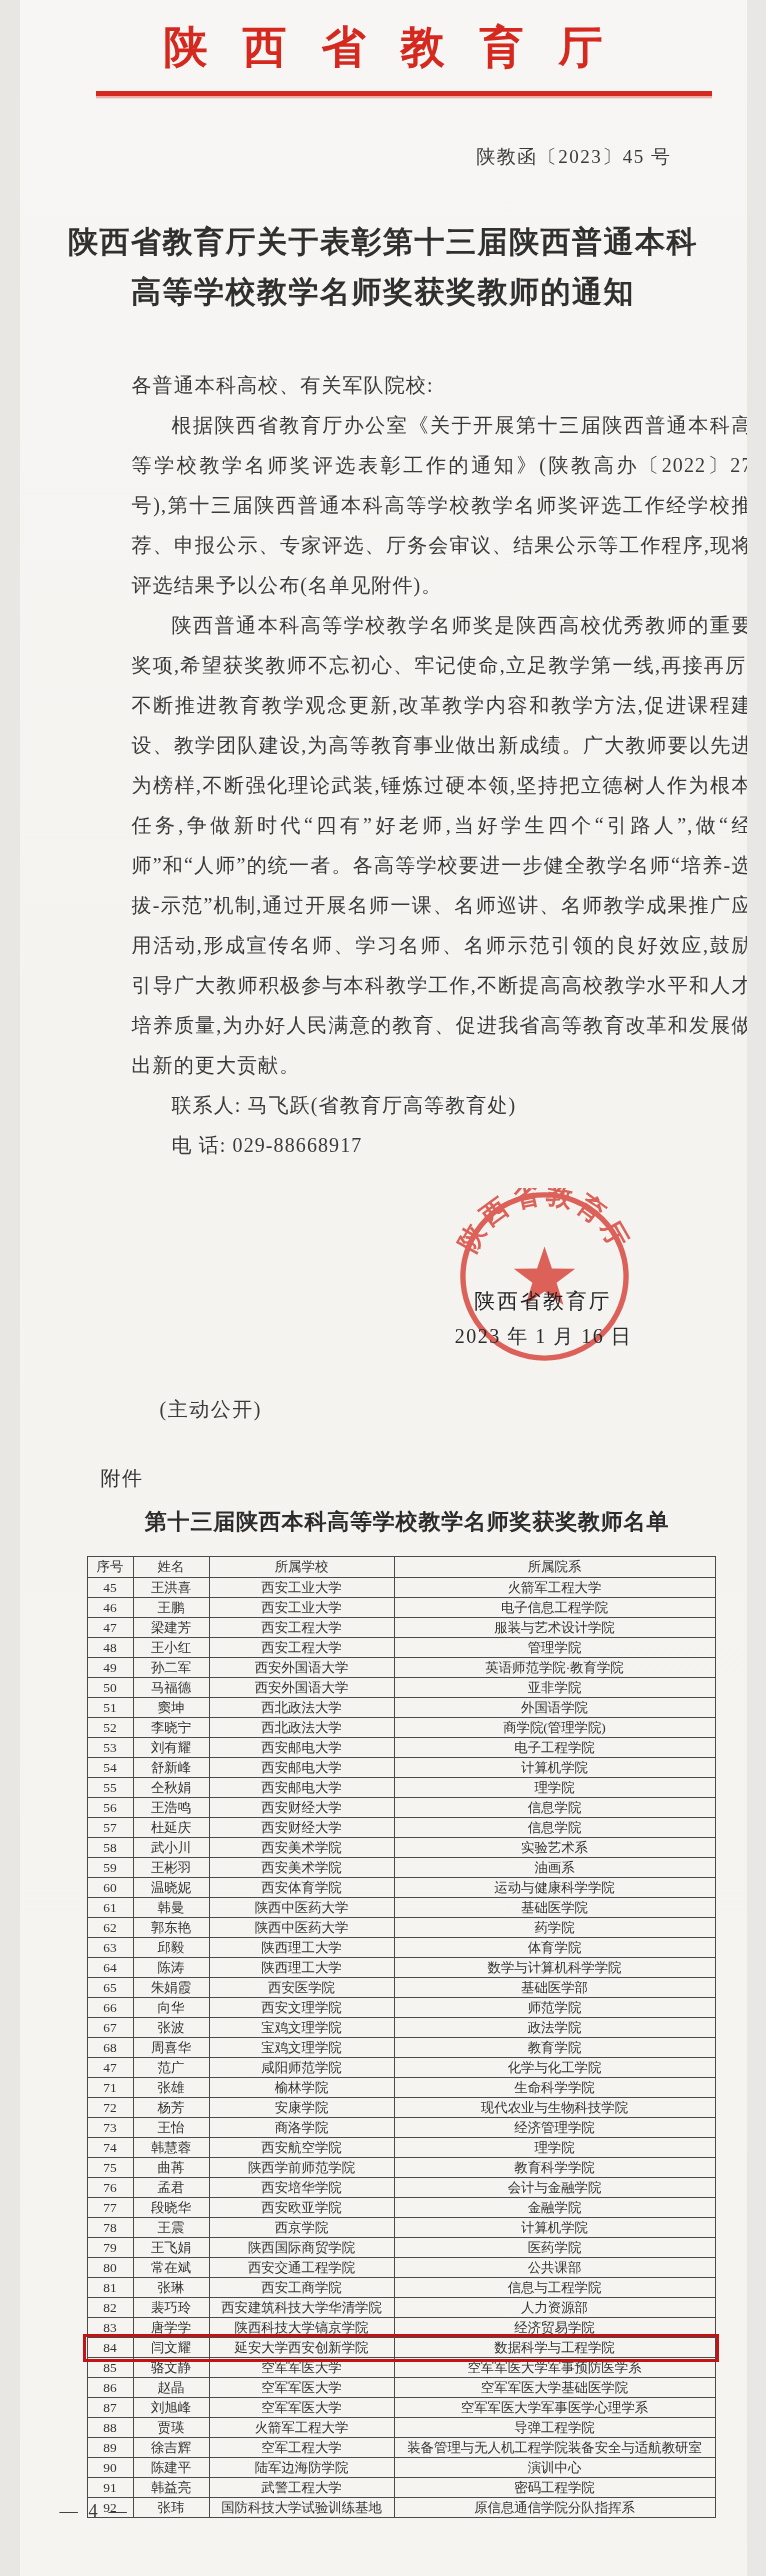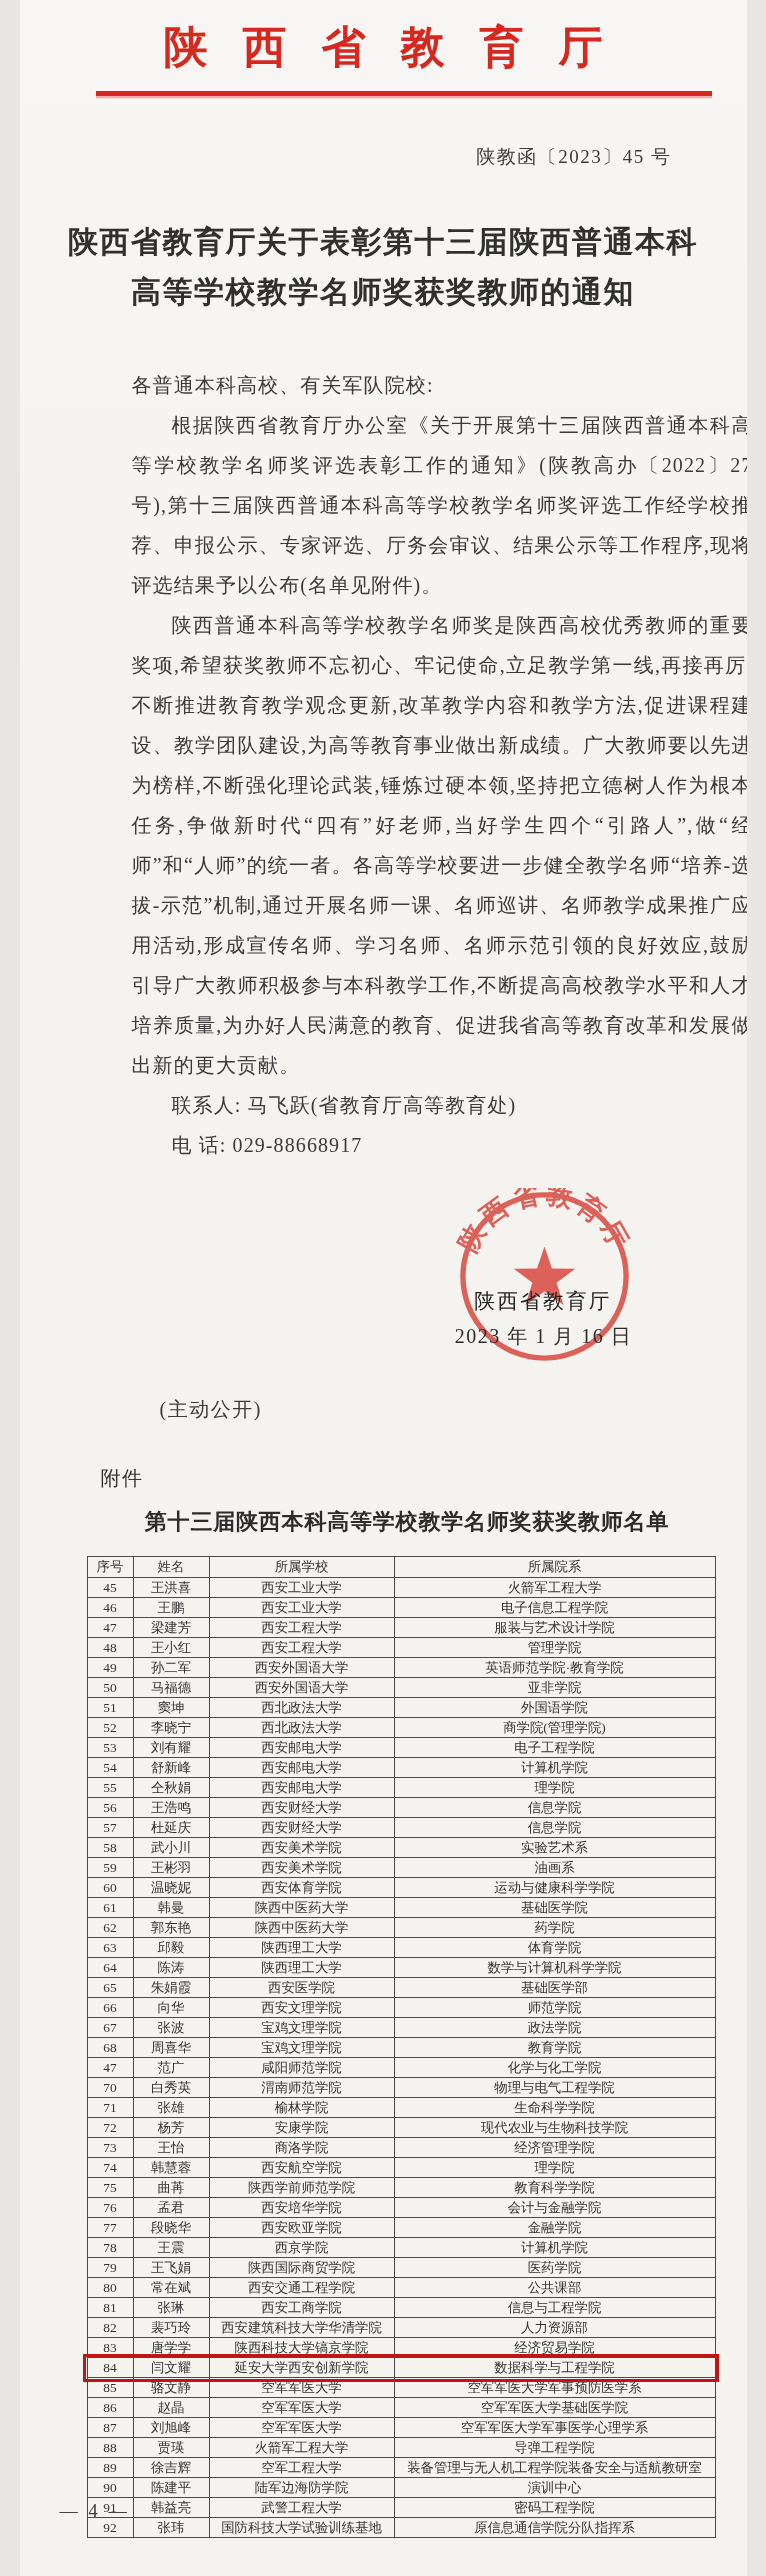--- a/index.html
+++ b/index.html
@@ -278,26 +278,20 @@
           <td>宝鸡文理学院</td>
           <td>教育学院</td>
         </tr>
         <tr>
           <td>47</td>
           <td>范广</td>
           <td>咸阳师范学院</td>
           <td>化学与化工学院</td>
         </tr>
         <tr>
-          <td>70</td>
-          <td>白秀英</td>
-          <td>渭南师范学院</td>
-          <td>物理与电气工程学院</td>
-        </tr>
-        <tr>
           <td>71</td>
           <td>张雄</td>
           <td>榆林学院</td>
           <td>生命科学学院</td>
         </tr>
         <tr>
           <td>72</td>
           <td>杨芳</td>
           <td>安康学院</td>
           <td>现代农业与生物科技学院</td>

